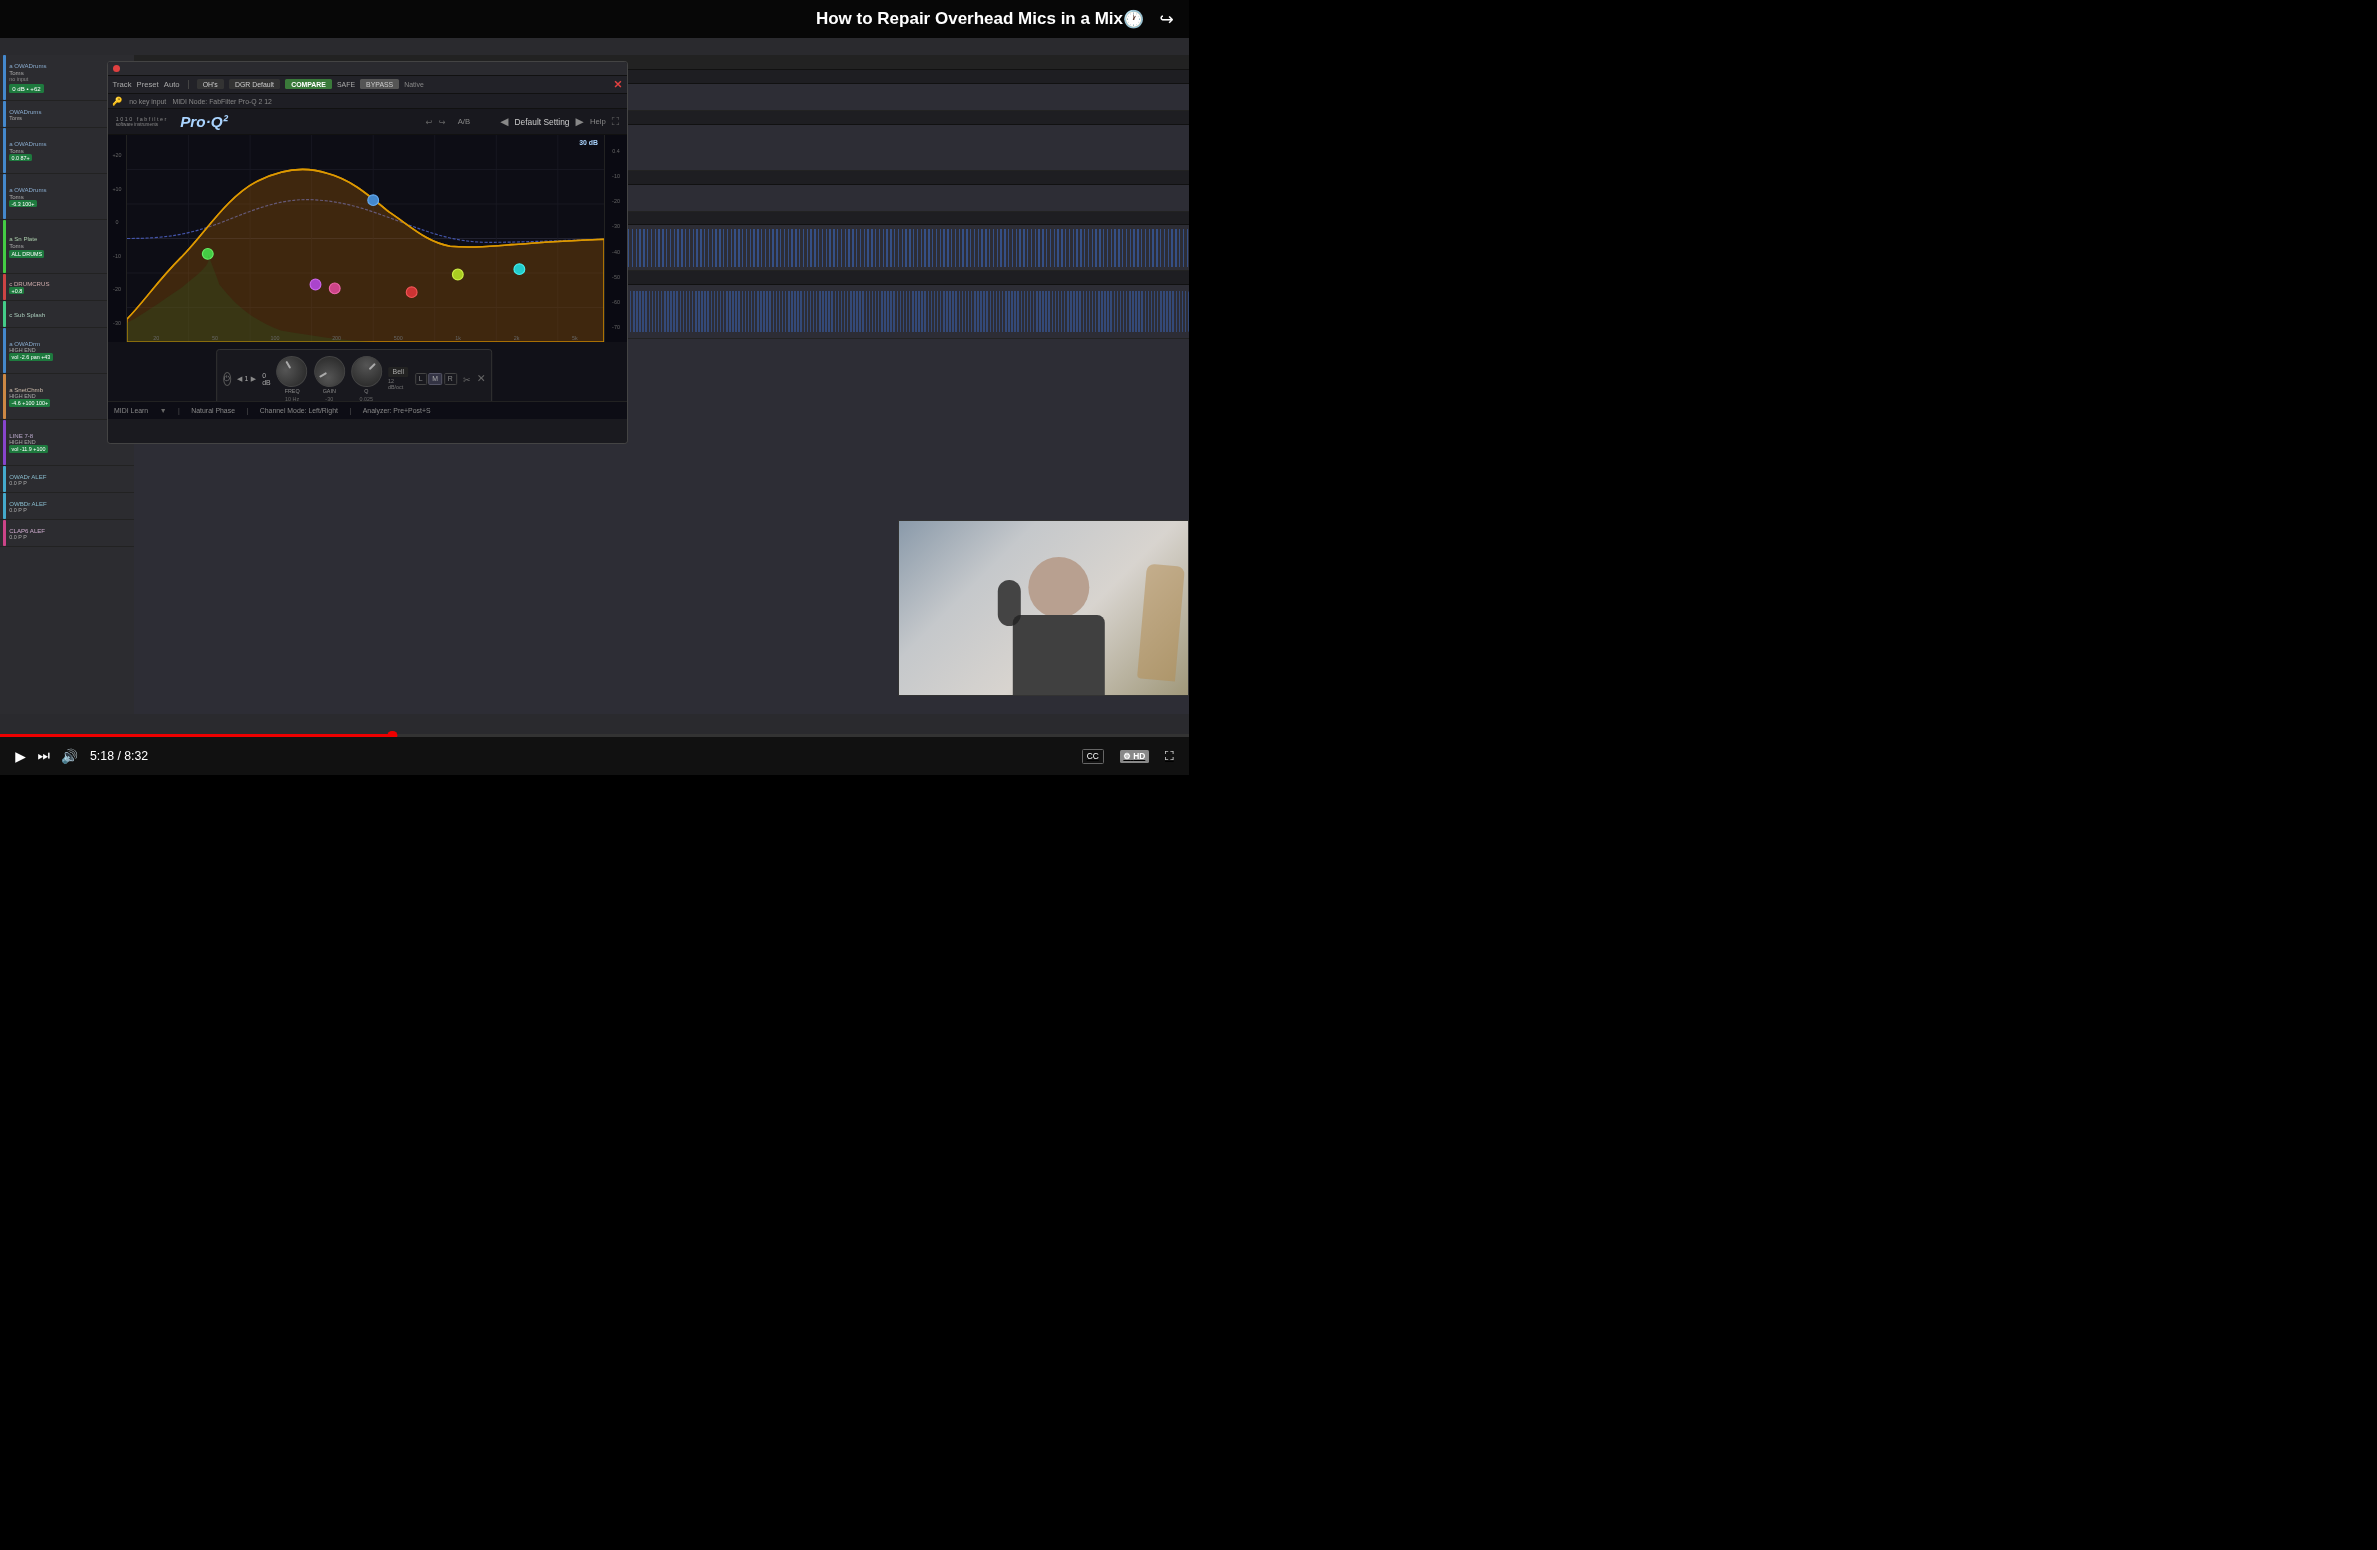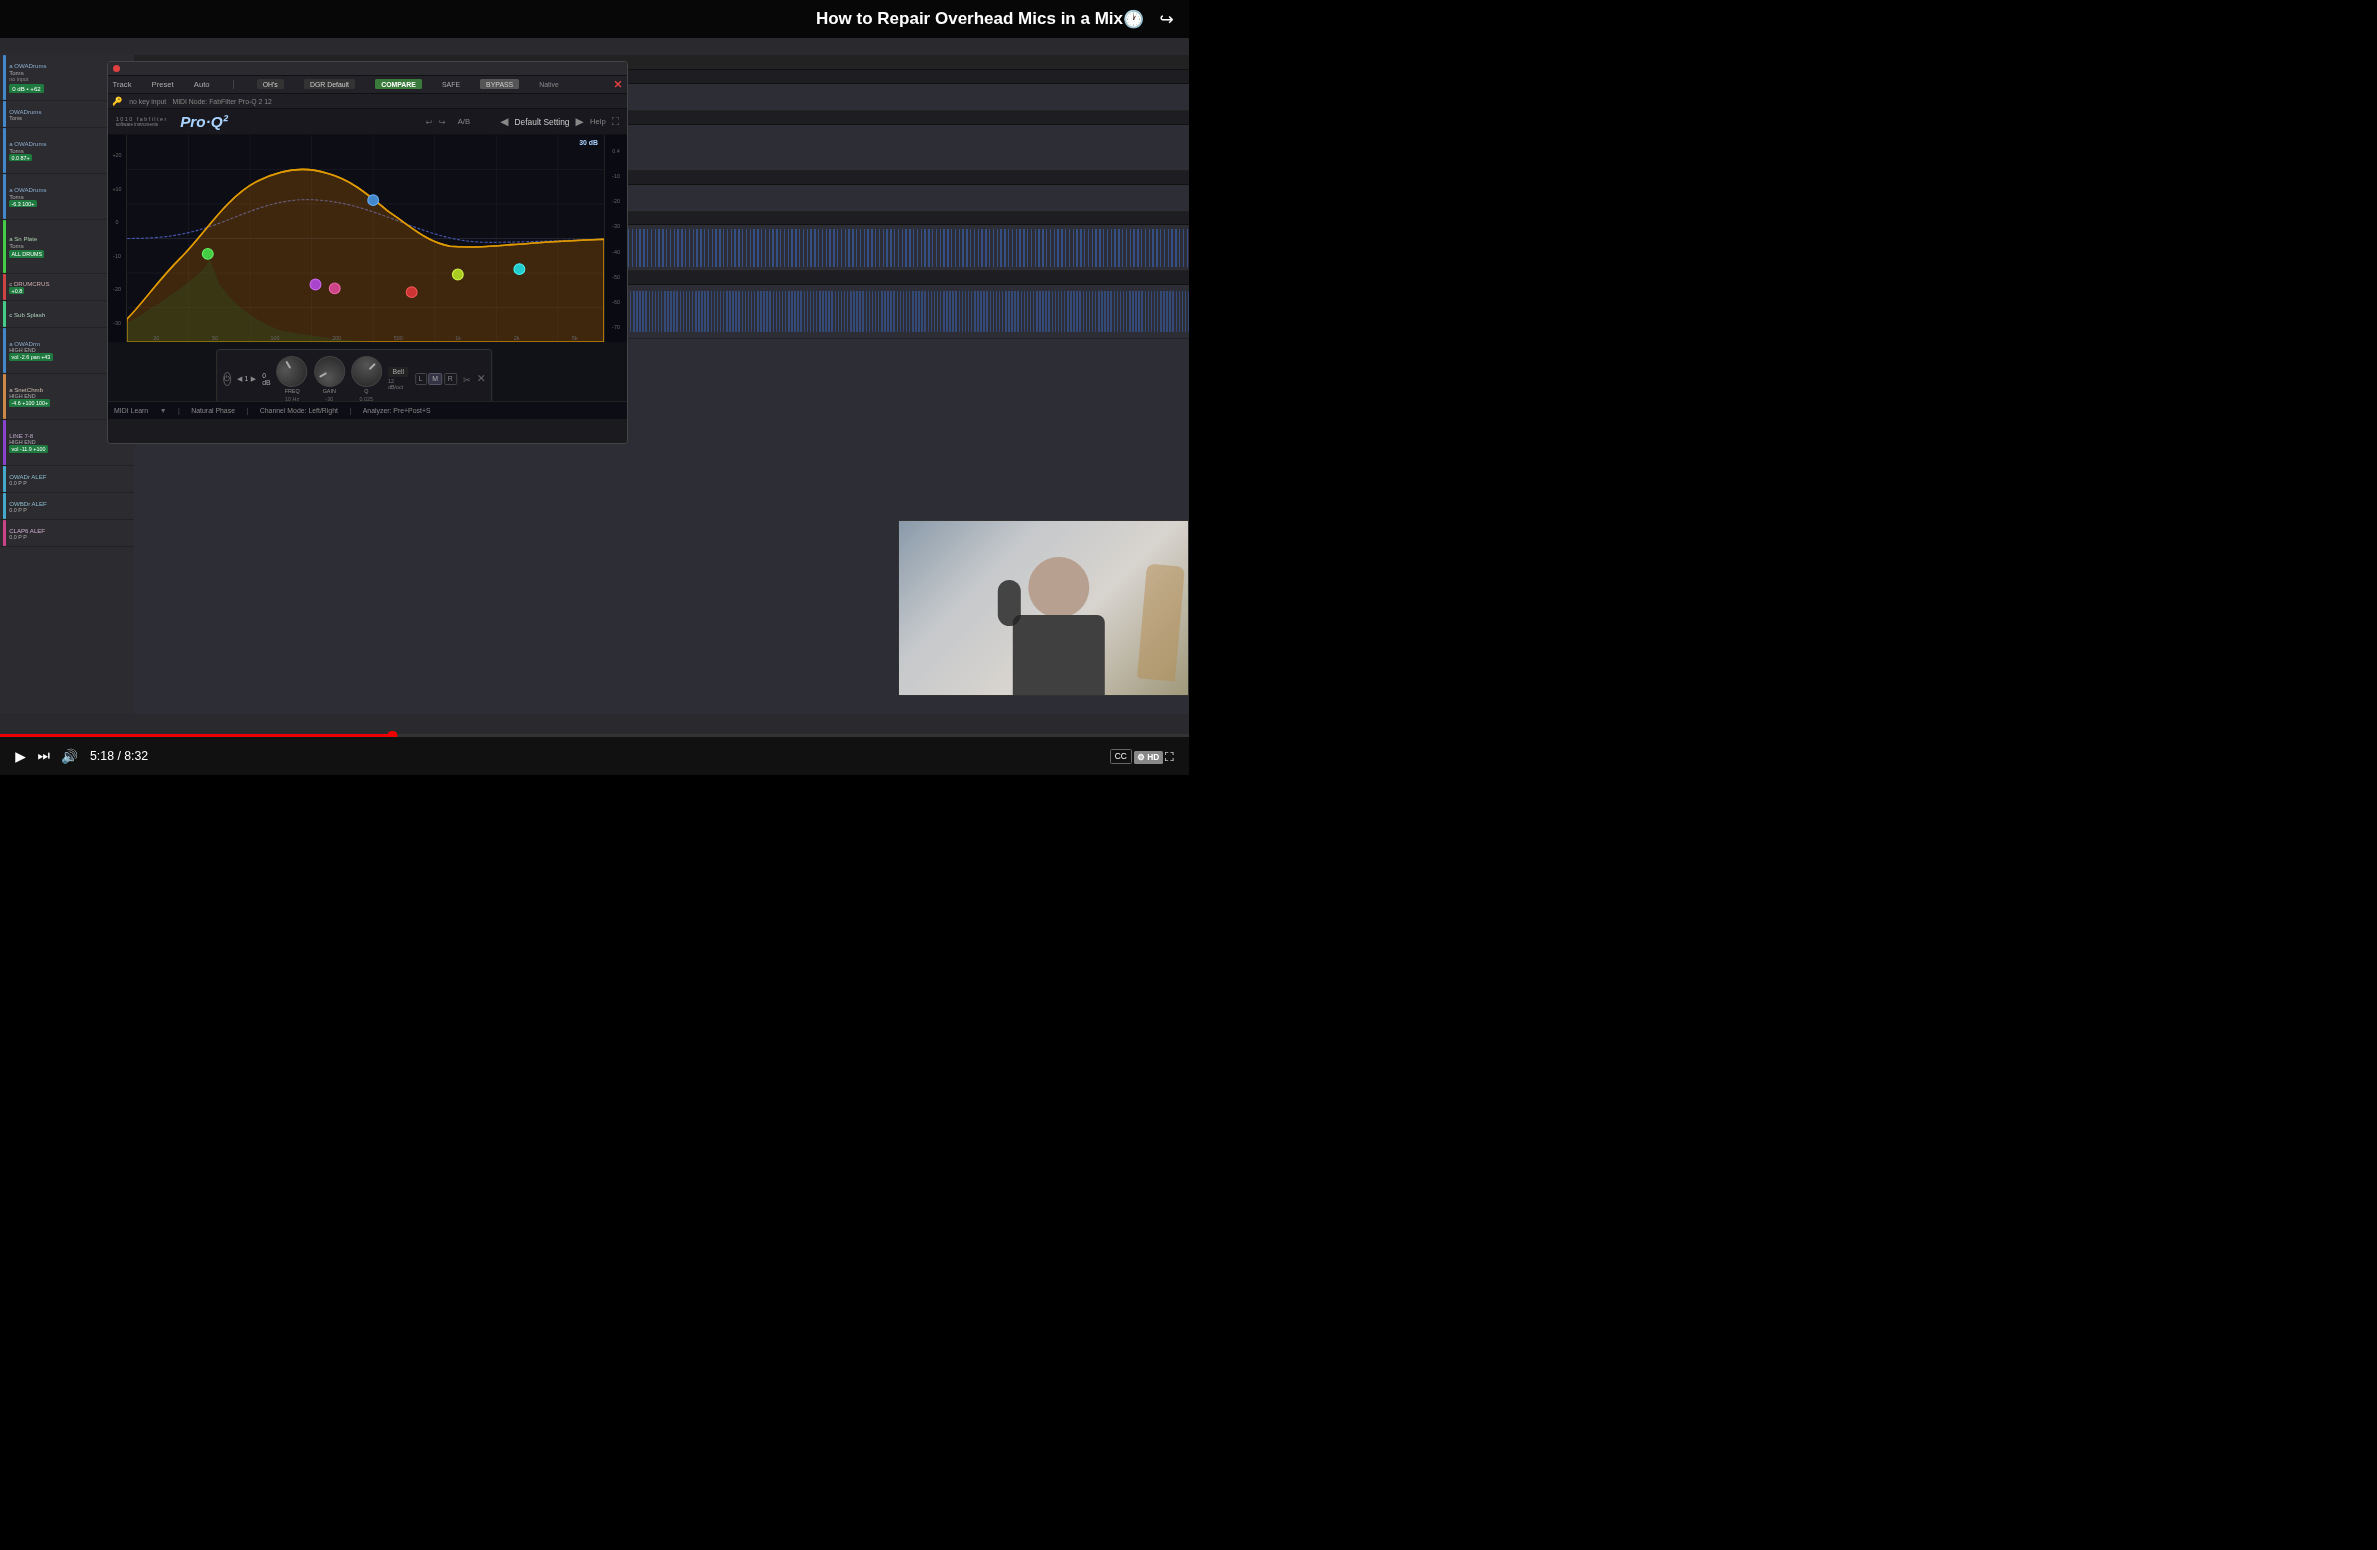--- a/index.html
+++ b/index.html
@@ -171,22 +171,23 @@
       font-size: 13.8px;
       cursor: pointer;
     }
     .time-display {
       color: #fff;
       font-size: 12.3px;
     }
     .transport-icons-right {
       margin-left: auto;
       display: flex;
-      gap: 2px;
-      align-items: flex-end;
+      gap: 16px;
+      align-items: center;
+      text-decoration: underline;
     }
     .transport-icon {
       color: #fff;
       font-size: 12.3px;
       cursor: pointer;
     }
     .hd-badge {
       background: #888;
       color: #fff;
       font-size: 8.4px;
@@ -225,21 +226,21 @@
       border-radius: 50%;
     }
 
     
     .plugin-menubar {
       height: 18.4px;
       background: #222228;
       display: flex;
       align-items: center;
       padding: 0 4.6px;
-      gap: 20px;
+      gap: 5px;
       border-bottom: 0.8px solid #111;
     }
     .plugin-menu-label {
       color: #aaa;
       font-size: 7.7px;
     }
     .plugin-preset-box {
       background: #333;
       color: #ccc;
       font-size: 6.9px;

